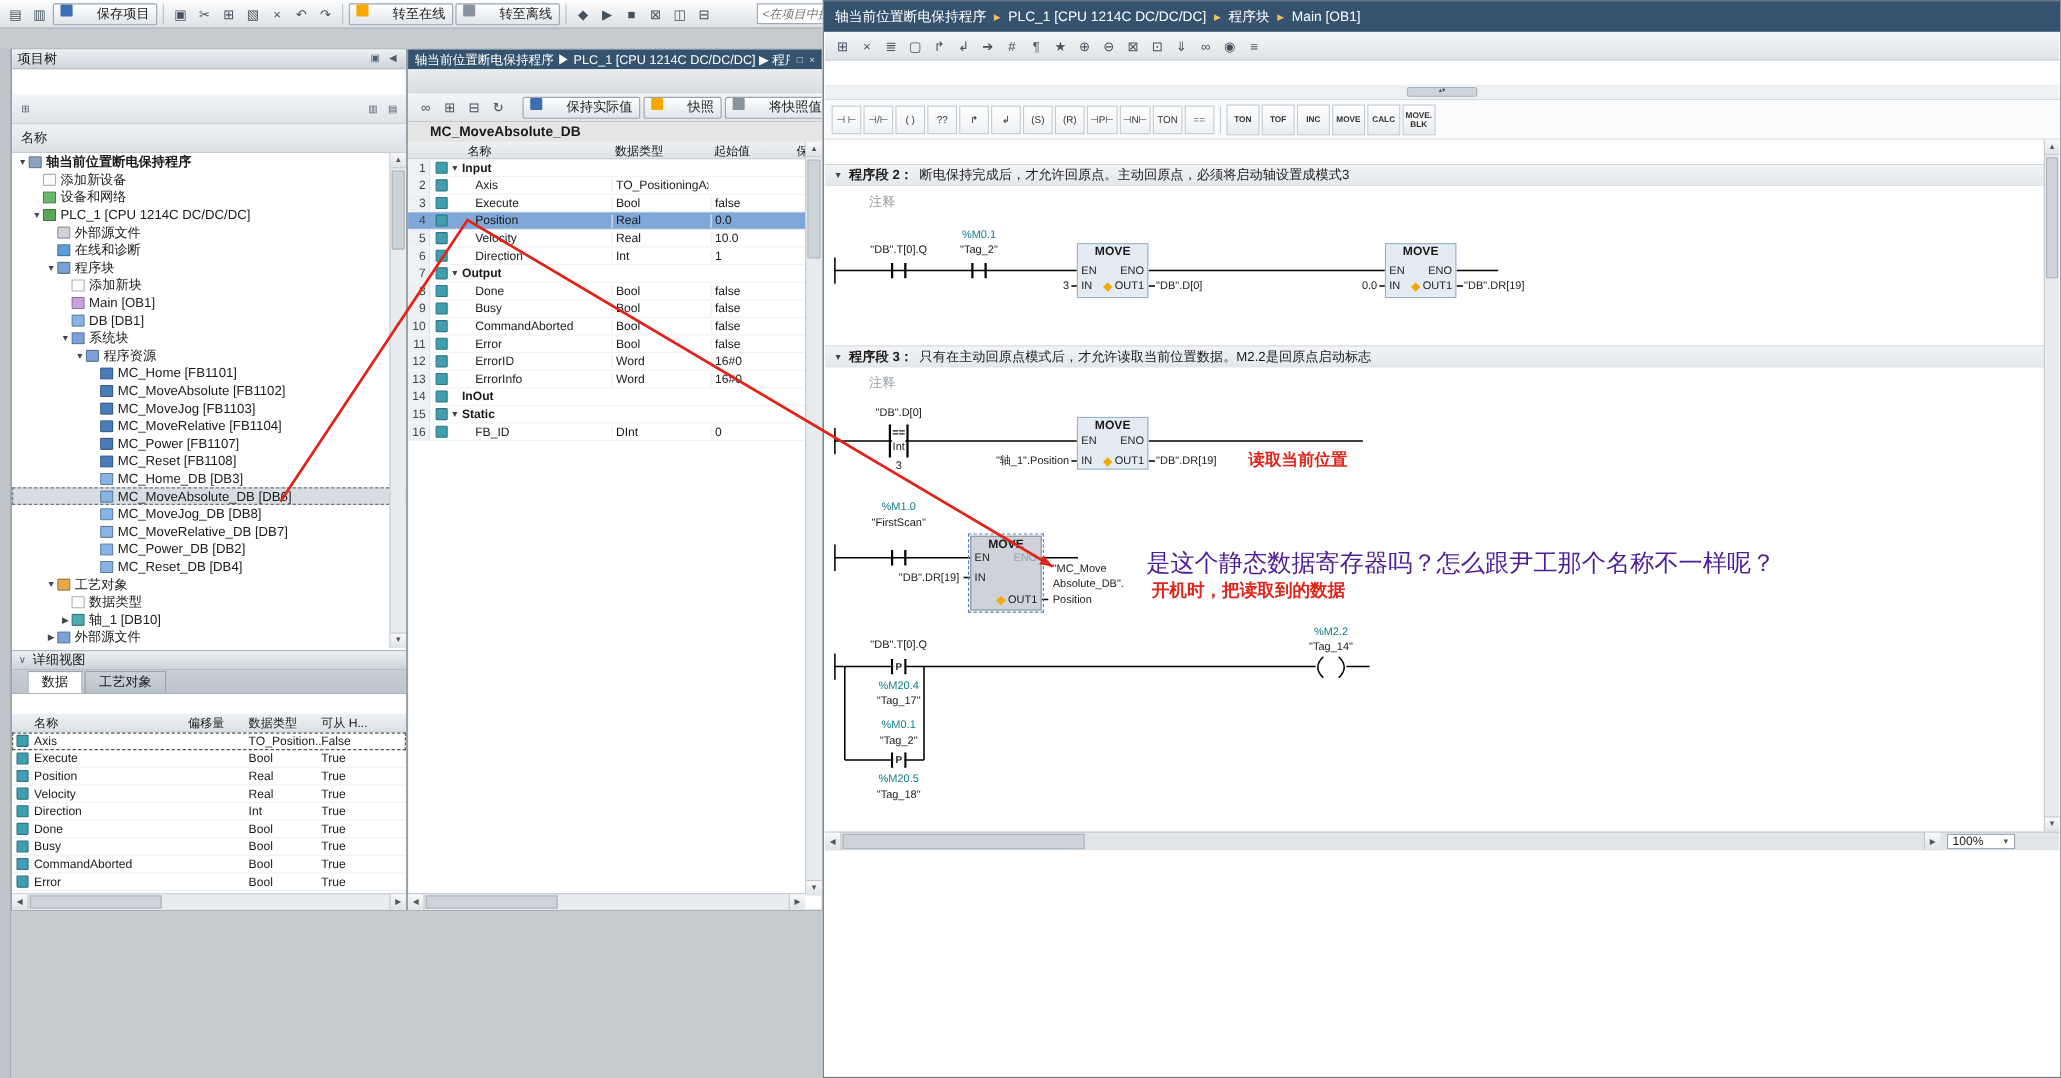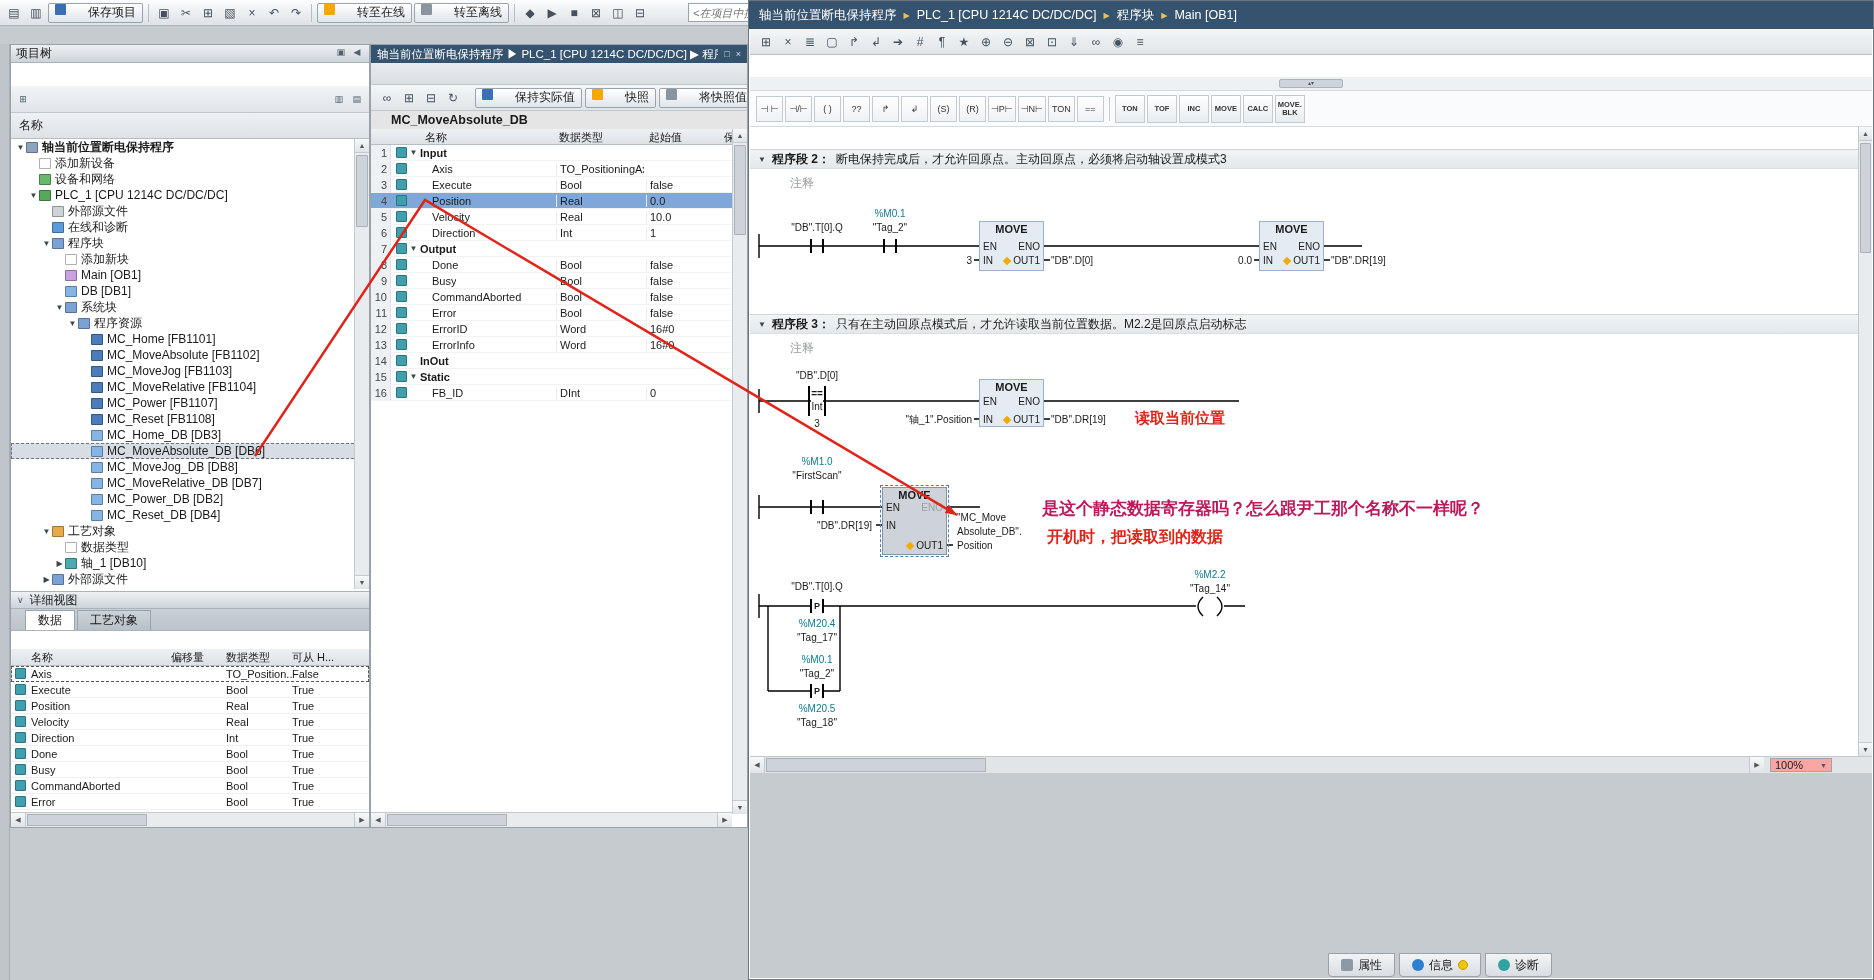--- a/index.html
+++ b/index.html
@@ -117,24 +117,24 @@
   .cmp-patch{position:absolute;left:61px;top:261px;width:12px;height:26px;background:#fff}
   .cmp-op{font-weight:bold}
   .move-box{position:absolute;width:65px;background:#e4ebf3;border:1px solid #9db1c6}
   .move-box.selected-box{background:#ced3d9;border:1px solid #8a929a;outline:1.5px dashed #4c7fbd;outline-offset:1px}
   .mv-title{position:absolute;left:0;right:0;text-align:center;font-size:11px;font-weight:bold;line-height:12px}
   .mvrow{position:absolute;left:0;right:0;font-size:10px;display:flex;justify-content:space-between;padding:0 3px;line-height:12px}
   .eno-dim{color:#9aa0a6}
   .outwrap{display:inline-flex;align-items:center}
   .diamond{width:6px;height:6px;background:#f2a900;display:inline-block;transform:rotate(45deg);margin-right:3px}
   .note-red{position:absolute;color:#e02419;font-weight:bold;font-size:15px;white-space:nowrap}
-  .note-orange{position:absolute;color:#be185d;font-weight:bold;font-size:17px;white-space:nowrap}
+  .note-orange{position:absolute;color:#4c1d95;font-weight:normal;font-size:22px;white-space:nowrap}
   .lad-vscroll{position:absolute;right:1px;top:126px;width:14px;height:629px;background:#e9ecef;border-left:1px solid #c3c9cf}
   .lad-hscroll{position:absolute;left:1px;right:1px;top:755px;height:17px;background:#e1e5e8;border-top:1px solid #c3c9cf;display:flex;align-items:stretch}
-  .zoom-box{display:flex;align-items:center;justify-content:space-between;width:62px;background:#fca5a5;border:1px solid #9aa4ae;margin:1px 0 1px 6px;padding:0 4px;font-size:11px}
+  .zoom-box{display:flex;align-items:center;justify-content:space-between;width:62px;background:#ffffff;border:1px solid #9aa4ae;margin:1px 0 1px 6px;padding:0 4px;font-size:11px}
   .z-arrow{font-size:7px;color:#555}
   .lad-gray{position:absolute;left:1px;right:1px;top:772px;bottom:1px;background:#c6cbd0}
   .btabs{position:absolute;left:578px;top:180px;display:flex;gap:4px}
   .btab{height:24px;display:inline-flex;align-items:center;gap:5px;padding:0 12px;background:linear-gradient(#f2f4f6,#d9dee3);border:1px solid #9aa1a8;border-radius:0 0 4px 4px;white-space:nowrap}
   .btab-ic{width:12px;height:12px;border-radius:2px;flex:0 0 auto}
   .btab-ic.properties{background:#8d99a5}
   .btab-ic.info{background:#2f7fd0;border-radius:50%}
   .btab-ic.diagnostics{background:#2fa3a0;border-radius:50%}
   .t-badge{display:none}
   .t-badge.badge{display:inline-block;width:10px;height:10px;border-radius:50%;background:#f5c400;border:1px solid #c49a00}
@@ -951,41 +951,19 @@
       <span class="hs-thumb" style="width:220px"></span>
       <span class="hs-fill"></span>
       <span class="hs-btn right">▶</span>
       <span class="zoom-box">
         <span>100%</span>
         <span class="z-arrow">▼</span>
       </span>
       <span style="width:40px"></span>
     </div>
 
-    <div class="lad-gray">
-      <div class="btabs">
-
-          <span class="btab">
-            <span class="btab-ic properties"></span>
-            <span>属性</span>
-
-          </span>
-
-          <span class="btab">
-            <span class="btab-ic info"></span>
-            <span>信息</span>
-            <span class="t-badge badge"></span>
-          </span>
-
-          <span class="btab">
-            <span class="btab-ic diagnostics"></span>
-            <span>诊断</span>
-
-          </span>
-        </div>
-    </div>
   </div>
 
   <svg class="overlay" width="1874" height="980" viewBox="0 0 1874 980">
     <polyline points="255,456 425,200 957,515" fill="none" stroke="#e02419" stroke-width="2.5"></polyline>
     <polygon points="957,515 944.8,513 949.4,505.3" fill="#e02419"></polygon>
   </svg>
 </div>
 
 </body></html>

